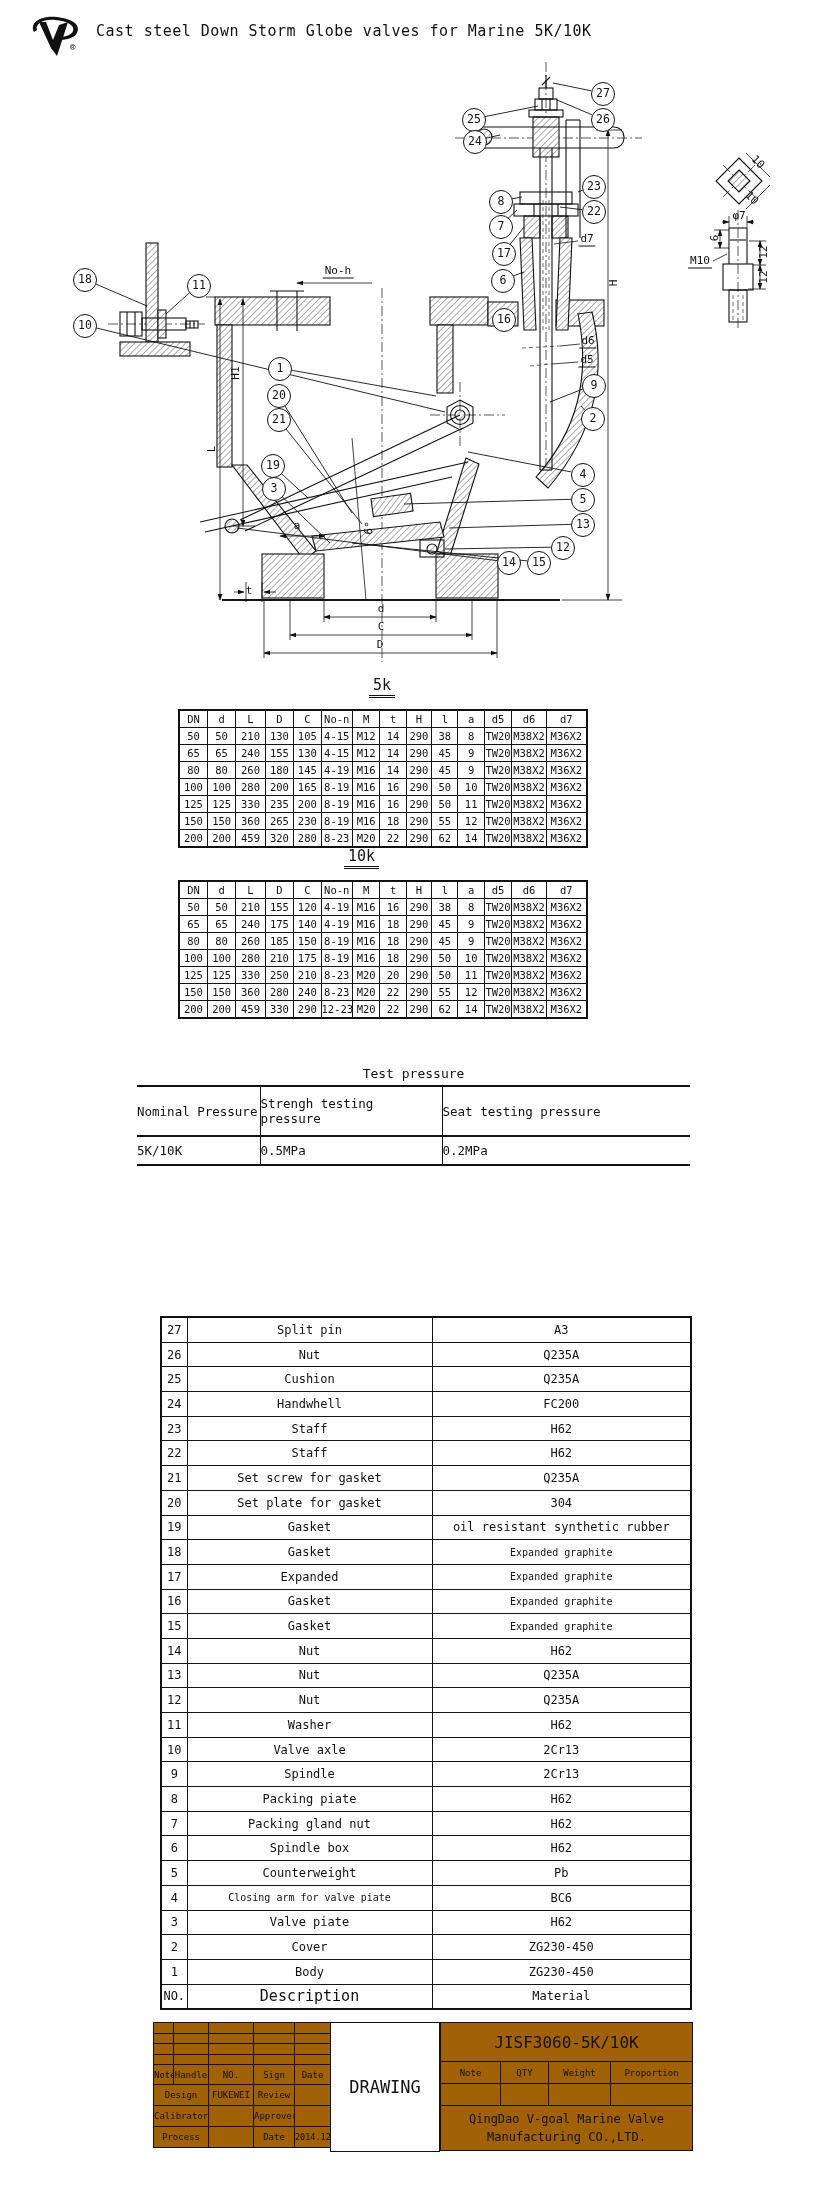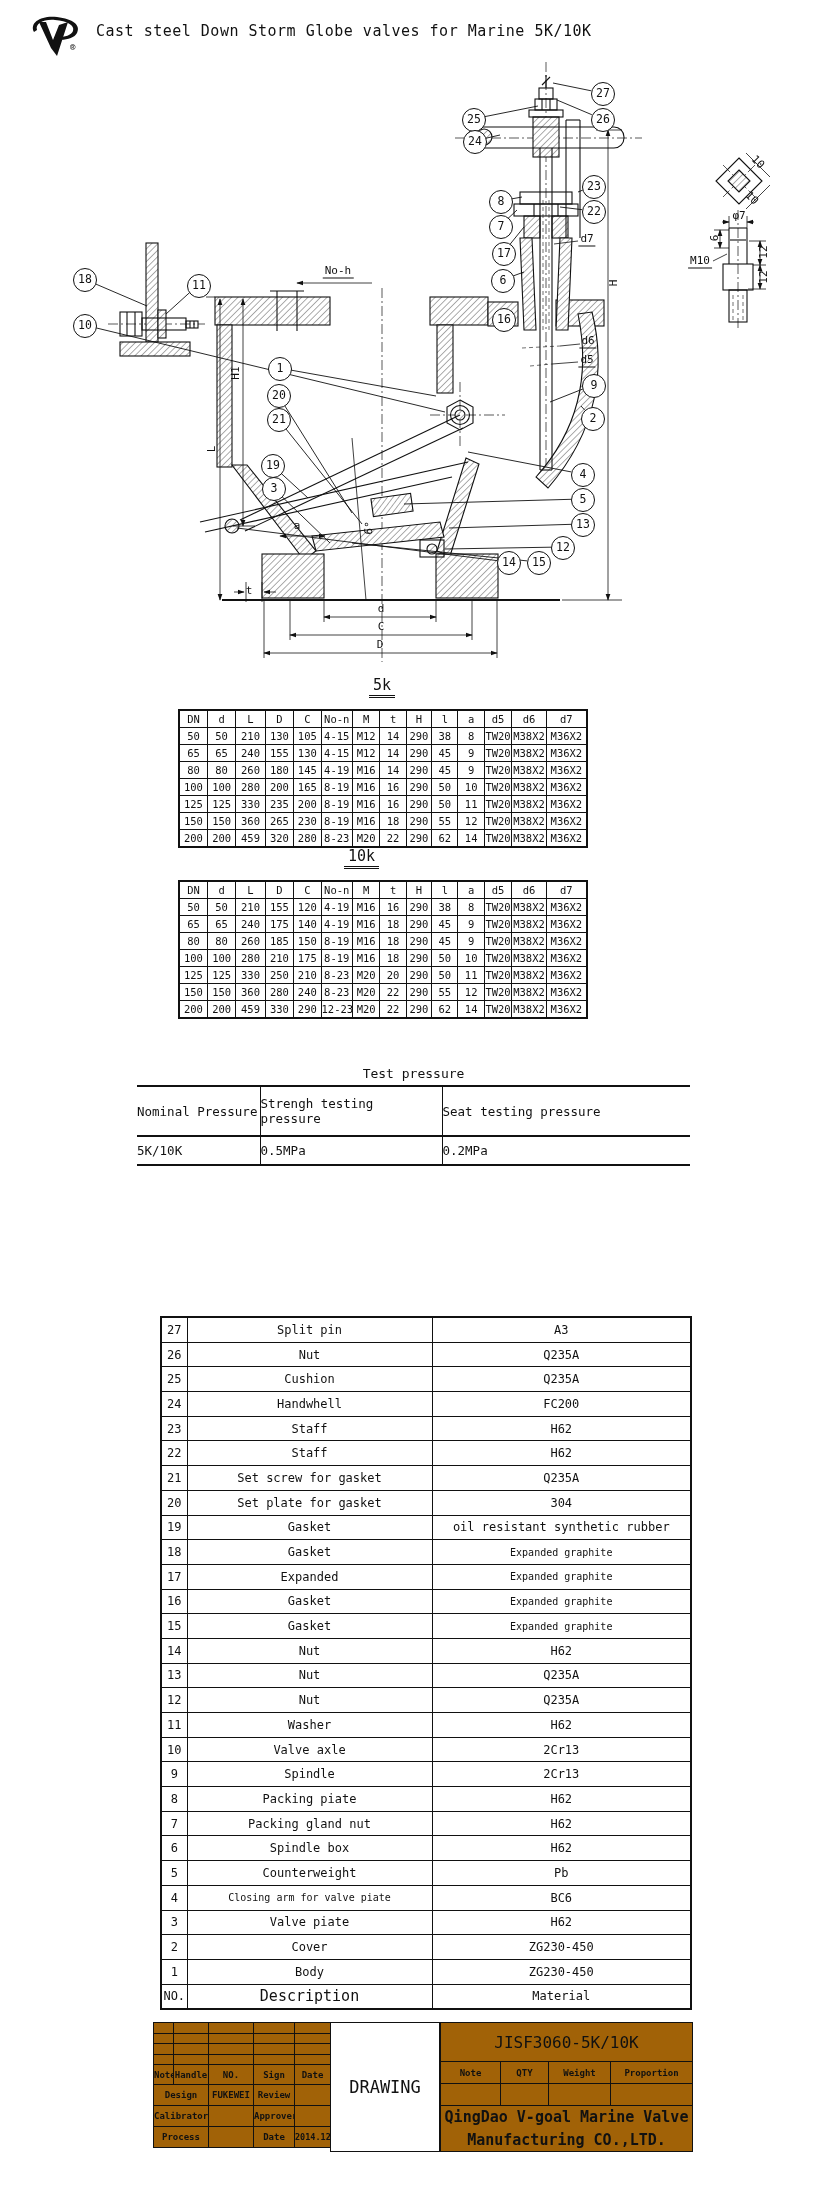--- a/index.html
+++ b/index.html
@@ -23,32 +23,32 @@
   #tp-table td{padding:0;white-space:pre-line}
   #tp-table tr.hd td{height:48px;border-top:2px solid #111;border-bottom:2px solid #111}
   #tp-table tr.dt td{height:27px;border-bottom:2px solid #111}
   #tp-table td+td{border-left:1.5px solid #111}
   #parts{position:absolute;left:160px;top:1316px;width:530px;border-collapse:collapse;table-layout:fixed;font-size:12px;z-index:3;border:2px solid #111}
   #parts td,#parts th{border:1.5px solid #111;text-align:center;padding:0;height:23.7px;overflow:hidden;white-space:nowrap;font-weight:normal}
   #parts .sm{font-size:10px}
   #parts tr.hdr td.desc-h{font-size:15px}
   #parts tr.hdr td{font-size:12px}
   .tb{position:absolute;border-collapse:collapse;table-layout:fixed;z-index:3;background:#a16207}
-  .tb td{border:1.5px solid #111;text-align:center;padding:0;overflow:hidden;white-space:nowrap;font-size:9px;font-weight:bold}
+  .tb td{border:1.5px solid #111;text-align:center;padding:0;overflow:hidden;white-space:nowrap;font-size:9px;font-weight:normal}
   #tb-left{left:153px;top:2022px;width:177px}
   #tb-left tr.thin td{height:9.5px}
   #tb-left tr.hd td{height:19px}
   #tb-left tr.rw td{height:20px}
   #tb-drawing{position:absolute;left:330px;top:2022px;width:110px;height:130px;border:1.5px solid #111;
               box-sizing:border-box;display:flex;align-items:center;justify-content:center;font-size:17px;z-index:3;background:#fff}
   #tb-right{left:440px;top:2022px;width:252px}
   #tb-right td.doc{height:38px;font-size:16px;font-weight:normal}
   #tb-right tr.hd4 td{height:21px}
   #tb-right tr.e4 td{height:21px}
-  #tb-right td.company{height:44px;font-size:15px;font-weight:bold;white-space:pre-line;line-height:1.5}
+  #tb-right td.company{height:44px;font-size:12px;font-weight:normal;white-space:pre-line;line-height:1.5}
 </style>
 </head>
 <body>
 
 <svg id="draw-svg" width="830" height="2206" viewBox="0 0 830 2206">
   <defs>
     <pattern id="h1" patternUnits="userSpaceOnUse" width="4.5" height="4.5" patternTransform="rotate(45)">
       <rect width="4.5" height="4.5" fill="#fff"></rect>
       <line x1="0" y1="0" x2="0" y2="4.5" stroke="#111" stroke-width="0.7"></line>
     </pattern>

